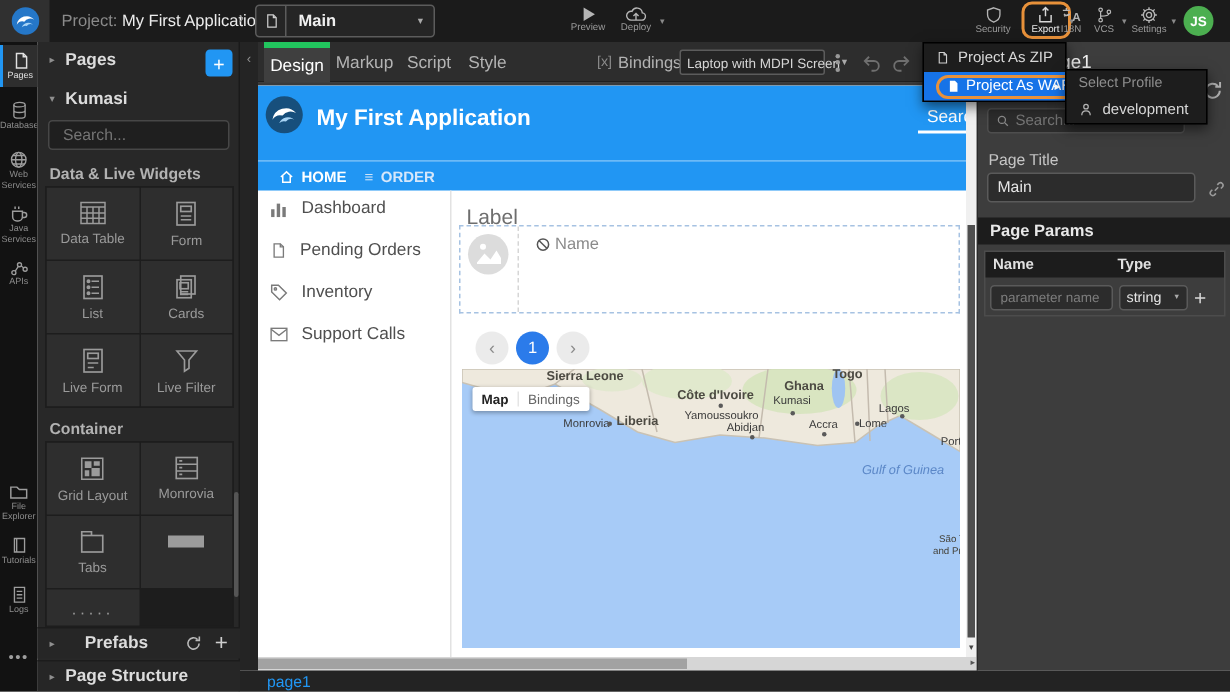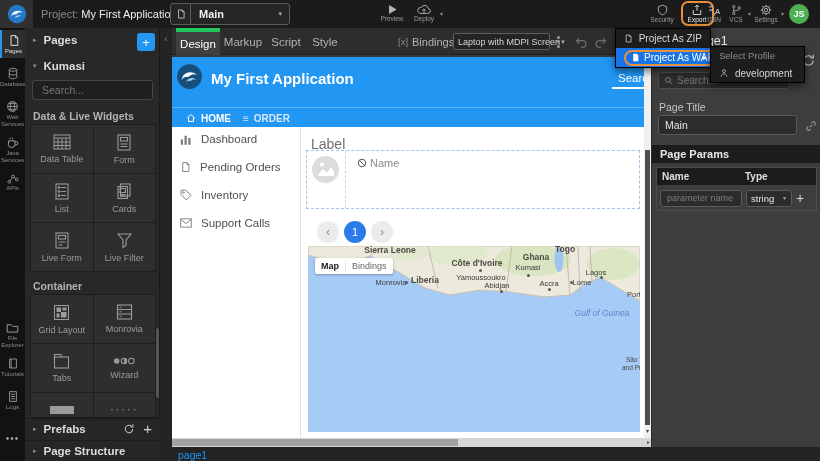--- a/index.html
+++ b/index.html
@@ -302,37 +302,28 @@
         <div class="tlbl">Monrovia</div>
       </div>
       <div class="tile">
         <svg width="17" height="16" viewBox="0 0 17 16" fill="none" stroke-width="1.1">
           <rect x="1.5" y="4" width="14" height="11"></rect>
             <path d="M1.5 4V1.5H8V4M8 1.5V4"></path>
           </svg>
         <div class="tlbl">Tabs</div>
       </div>
       <div class="tile">
-        <svg width="22" height="10" viewBox="0 0 24 10" fill="none" stroke-width="1.1">
-          <circle cx="4" cy="5" r="3" fill="#9b9b9b" stroke="none"></circle>
-          <circle cx="12" cy="5" r="3" stroke="#9b9b9b"></circle>
-            <path d="M12 2a3 3 0 0 1 0 6z" fill="#9b9b9b" stroke="none"></path>
-          <circle cx="20" cy="5" r="3" stroke="#9b9b9b"></circle>
-          </svg>
-        <div class="tlbl">Wizard</div>
-      </div>
-      <div class="tile">
         <div style="width:24px;height:8px;background:#9b9b9b;margin-top:-14px"></div>
       </div>
       <div class="tile">
         <div style="color:#9b9b9b;font-size:11px;letter-spacing:2px;margin-top:-16px">·····</div>
       </div>
     </div>
 
-    <div class="a f" style="left:0;top:390px;width:135px;height:21px;background:#262626;border-top:1px solid #1c1c1c;padding:0 8px;gap:7px">
+    <div class="a f" style="left:0;top:390px;width:135px;height:21px;background:#262626;border-top:1px solid #1c1c1c;padding:0 8px;gap:20px">
       <span class="tri">▸</span>
       <span class="phead">Prefabs</span>
       <span style="margin-left:auto" class="f">
         <svg width="12" height="12" viewBox="0 0 16 16" fill="none" stroke="#b9b9b9" stroke-width="1.4">
           <path d="M13 8a5 5 0 1 1-1.4-3.5"></path>
             <path d="M13.2 1.8v3.4H9.8"></path>
           </svg>
         <span style="color:#cfcfcf;font-size:15px;margin-left:8px;line-height:10px">+</span>
       </span>
     </div>

